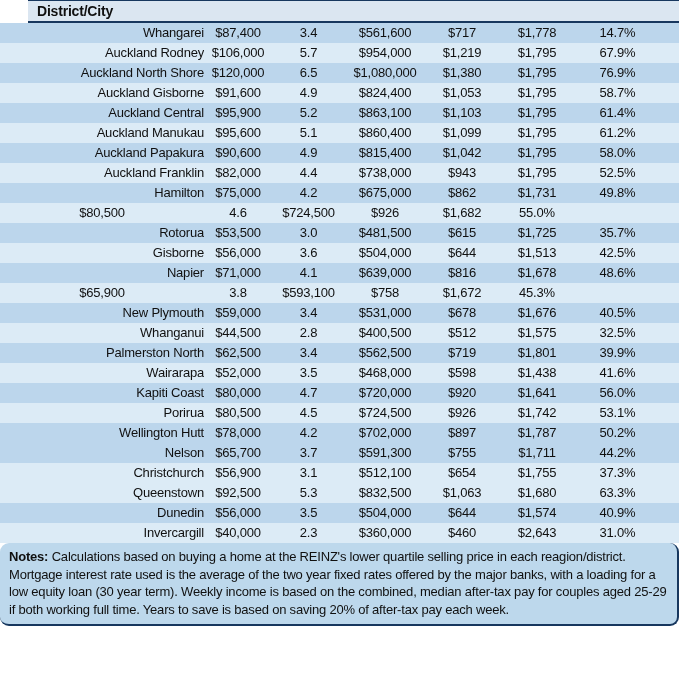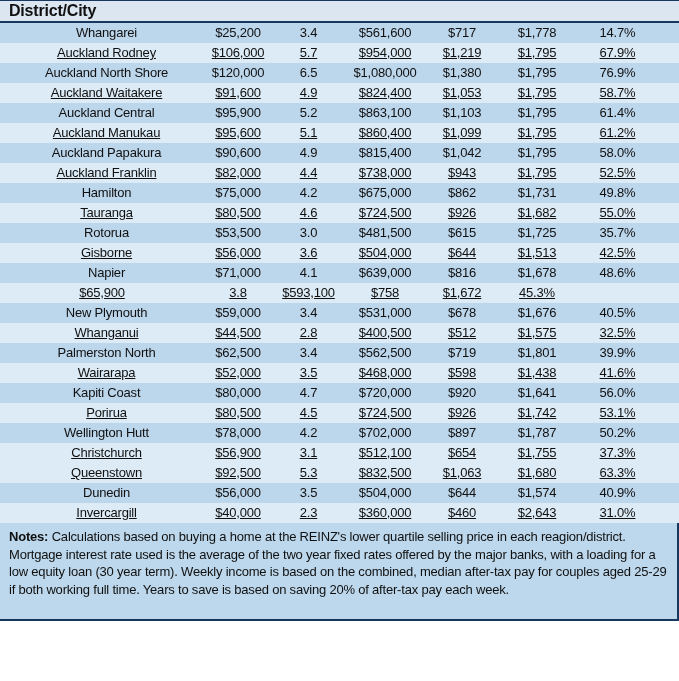--- a/index.html
+++ b/index.html
@@ -18,59 +18,61 @@
     color:var(--text);
     letter-spacing:-0.2px;
     overflow:hidden;
     background:#fff;
   }
   .hdr-row{
     height:23px;
     background:var(--header-bg);
     border-top:1px solid var(--border-dark);
     border-bottom:2px solid var(--border-dark);
-    font-size:16px;
+    font-size:14px;
     font-weight:bold;
     line-height:20px;
     padding-left:9px;
+    margin-left:28px;
   }
   .row{
     display:grid;
     grid-template-columns:204px 68px 73px 80px 74px 76px 85px 19px;
     height:20px;
     line-height:20px;
     font-size:13px;
   }
   .row.odd{background:var(--band-dark);}
-  .row.even{background:var(--band-light);text-decoration:underline;}
+  .row.even{background:var(--band-light);}
   .cell{overflow:hidden;white-space:nowrap;}
-  .cell.name{text-align:center;padding-left:9px;}
+  .cell.name{text-align:right;padding-left:9px;}
   .cell.num{text-align:center;}
   .notes{
-    height:98px;
+    height:83px;
     background:var(--notes-bg);
     border-bottom:2px solid var(--border-dark);
     border-right:2px solid var(--border-dark);
     padding:5px 9px 0 9px;
     font-size:13px;
     line-height:17.5px;
+    border-radius:9px;
   }
 </style>
 </head>
 <body>
 
 <div class="container">
   <div class="hdr-row">
     <span>District/City</span>
   </div>
 
   <div id="rows-mount">
       <div class="row odd">
     <div class="cell name">Whangarei</div>
-    <div class="cell num">$25,200</div>
+    <div class="cell num">$87,400</div>
     <div class="cell num">3.4</div>
     <div class="cell num">$561,600</div>
     <div class="cell num">$717</div>
     <div class="cell num">$1,778</div>
     <div class="cell num">14.7%</div>
     <div class="cell filler"></div>
   </div>
       <div class="row even">
     <div class="cell name">Auckland Rodney</div>
     <div class="cell num">$106,000</div>
@@ -85,21 +87,21 @@
     <div class="cell name">Auckland North Shore</div>
     <div class="cell num">$120,000</div>
     <div class="cell num">6.5</div>
     <div class="cell num">$1,080,000</div>
     <div class="cell num">$1,380</div>
     <div class="cell num">$1,795</div>
     <div class="cell num">76.9%</div>
     <div class="cell filler"></div>
   </div>
       <div class="row even">
-    <div class="cell name">Auckland Waitakere</div>
+    <div class="cell name">Auckland Gisborne</div>
     <div class="cell num">$91,600</div>
     <div class="cell num">4.9</div>
     <div class="cell num">$824,400</div>
     <div class="cell num">$1,053</div>
     <div class="cell num">$1,795</div>
     <div class="cell num">58.7%</div>
     <div class="cell filler"></div>
   </div>
       <div class="row odd">
     <div class="cell name">Auckland Central</div>
@@ -145,21 +147,20 @@
     <div class="cell name">Hamilton</div>
     <div class="cell num">$75,000</div>
     <div class="cell num">4.2</div>
     <div class="cell num">$675,000</div>
     <div class="cell num">$862</div>
     <div class="cell num">$1,731</div>
     <div class="cell num">49.8%</div>
     <div class="cell filler"></div>
   </div>
       <div class="row even">
-    <div class="cell name">Tauranga</div>
     <div class="cell num">$80,500</div>
     <div class="cell num">4.6</div>
     <div class="cell num">$724,500</div>
     <div class="cell num">$926</div>
     <div class="cell num">$1,682</div>
     <div class="cell num">55.0%</div>
     <div class="cell filler"></div>
   </div>
       <div class="row odd">
     <div class="cell name">Rotorua</div>
@@ -263,20 +264,30 @@
       <div class="row odd">
     <div class="cell name">Wellington Hutt</div>
     <div class="cell num">$78,000</div>
     <div class="cell num">4.2</div>
     <div class="cell num">$702,000</div>
     <div class="cell num">$897</div>
     <div class="cell num">$1,787</div>
     <div class="cell num">50.2%</div>
     <div class="cell filler"></div>
   </div>
+      <div class="row odd">
+    <div class="cell name">Nelson</div>
+    <div class="cell num">$65,700</div>
+    <div class="cell num">3.7</div>
+    <div class="cell num">$591,300</div>
+    <div class="cell num">$755</div>
+    <div class="cell num">$1,711</div>
+    <div class="cell num">44.2%</div>
+    <div class="cell filler"></div>
+  </div>
       <div class="row even">
     <div class="cell name">Christchurch</div>
     <div class="cell num">$56,900</div>
     <div class="cell num">3.1</div>
     <div class="cell num">$512,100</div>
     <div class="cell num">$654</div>
     <div class="cell num">$1,755</div>
     <div class="cell num">37.3%</div>
     <div class="cell filler"></div>
   </div>

